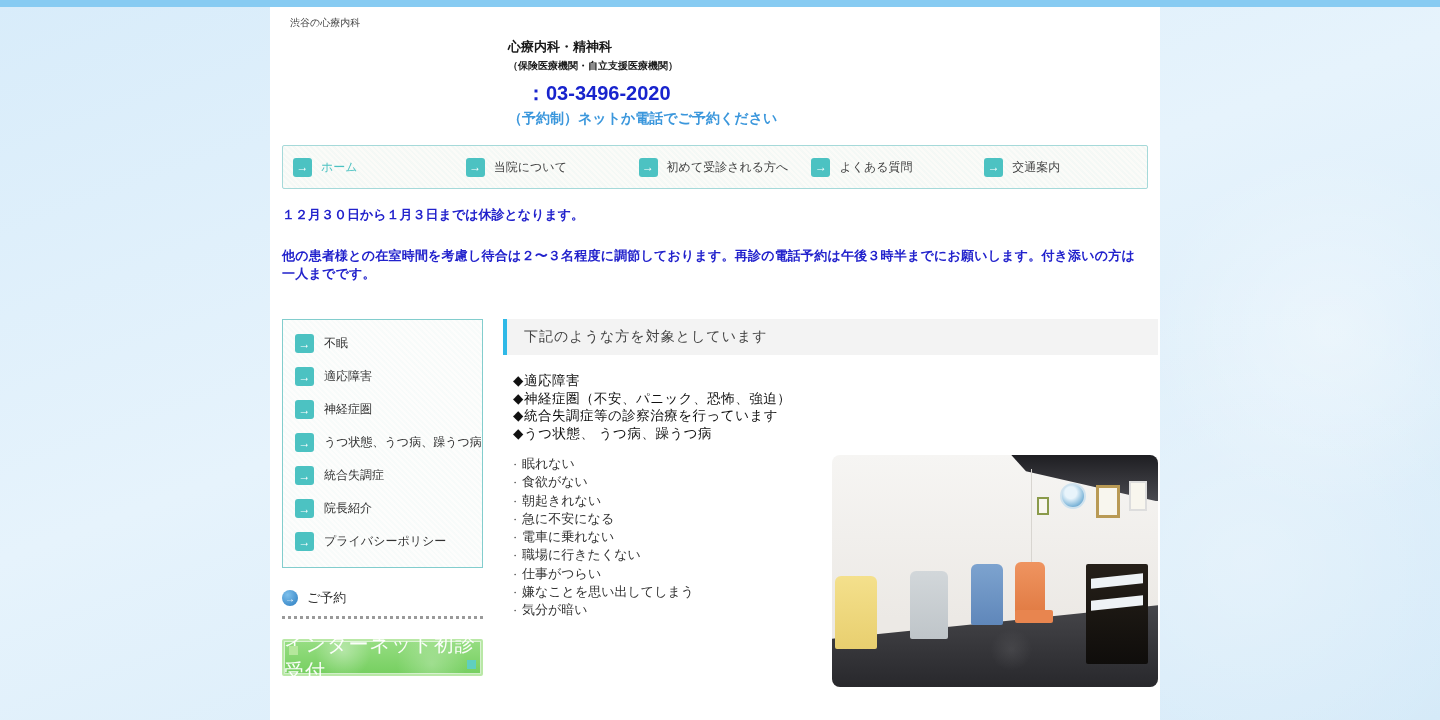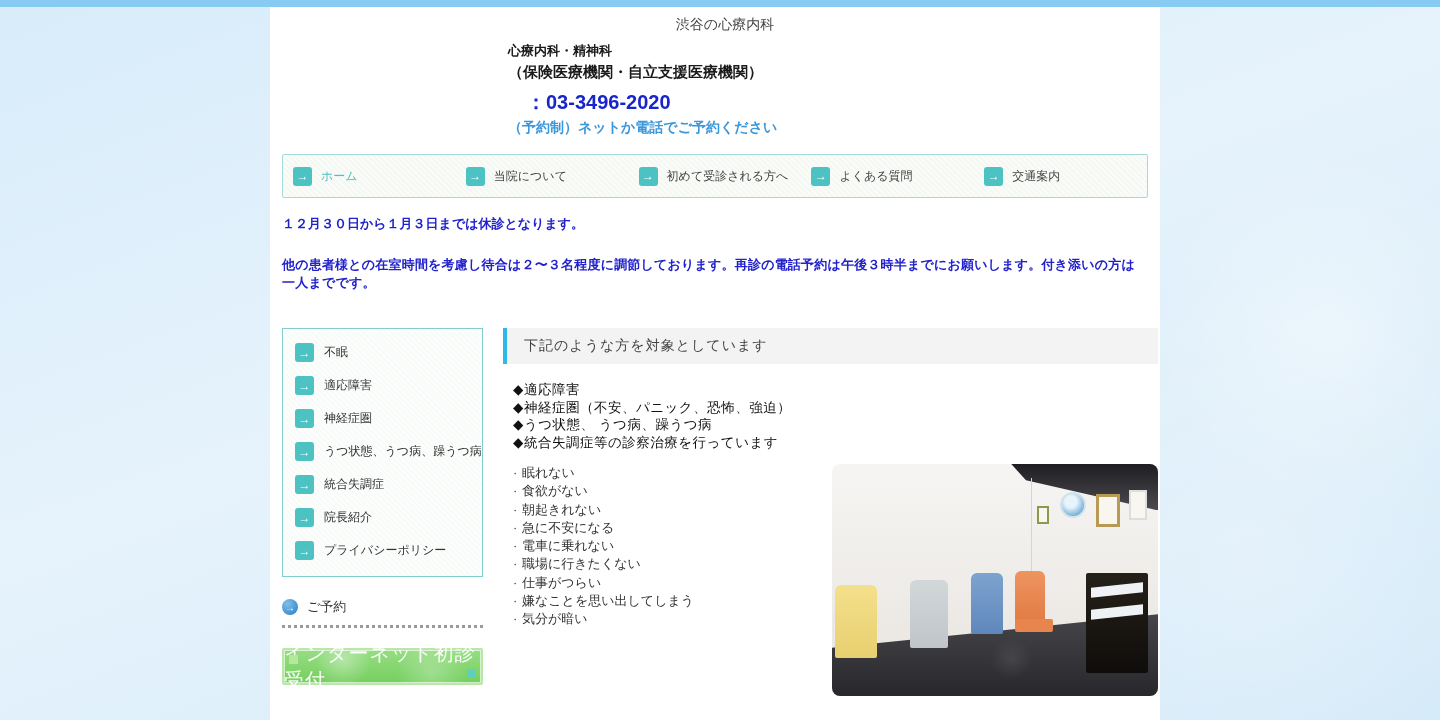--- a/index.html
+++ b/index.html
@@ -14,26 +14,26 @@
   }
   .top-strip {
     position: absolute; top: 0; left: 0; width: 100%; height: 7px;
     background: #87cbf2;
   }
   .content {
     position: absolute; left: 270px; top: 7px; width: 890px; height: 713px;
     background: #ffffff;
   }
   .tagline {
-    padding: 9px 0 0 20px; font-size: 14px; color: #444; text-align: center;
+    padding: 9px 0 0 20px; font-size: 10px; color: #444;
   }
   
   .header { margin: 8px 0 0 238px; }
   .header .dept { font-size: 13px; font-weight: bold; color: #1a1a1a; }
-  .header .license { font-size: 15px; font-weight: bold; color: #1a1a1a; margin-top: 3px; }
+  .header .license { font-size: 10px; font-weight: bold; color: #1a1a1a; margin-top: 3px; }
   .header .clinic-name {
     font-size: 27px; font-weight: bold; color: #5d9de2;
     letter-spacing: 4px; margin-top: 8px;
   }
   .header .phone {
     font-size: 20px; font-weight: bold; color: #1824cd;
     margin: 7px 0 0 18px; cursor: pointer;
   }
   .header .reserve-note { font-size: 14px; font-weight: bold; color: #3b97dc; margin-top: 3px; }
   
@@ -261,23 +261,23 @@
     <div class="main-col">
 
       <div class="section-heading">下記のような方を対象としています</div>
 
       <div class="target-list">
 
           <div class="target-item">◆適応障害</div>
 
           <div class="target-item">◆神経症圏（不安、パニック、恐怖、強迫）</div>
 
+          <div class="target-item">◆統合失調症等の診察治療を行っています</div>
+
           <div class="target-item">◆うつ状態、 うつ病、躁うつ病</div>
-
-          <div class="target-item">◆統合失調症等の診察治療を行っています</div>
         </div>
 
 
       <div class="bottom-row">
         <div class="symptoms">
 
             <div class="symptom-item">
               <span class="dot">・</span>
               <span>眠れない</span>
             </div>

